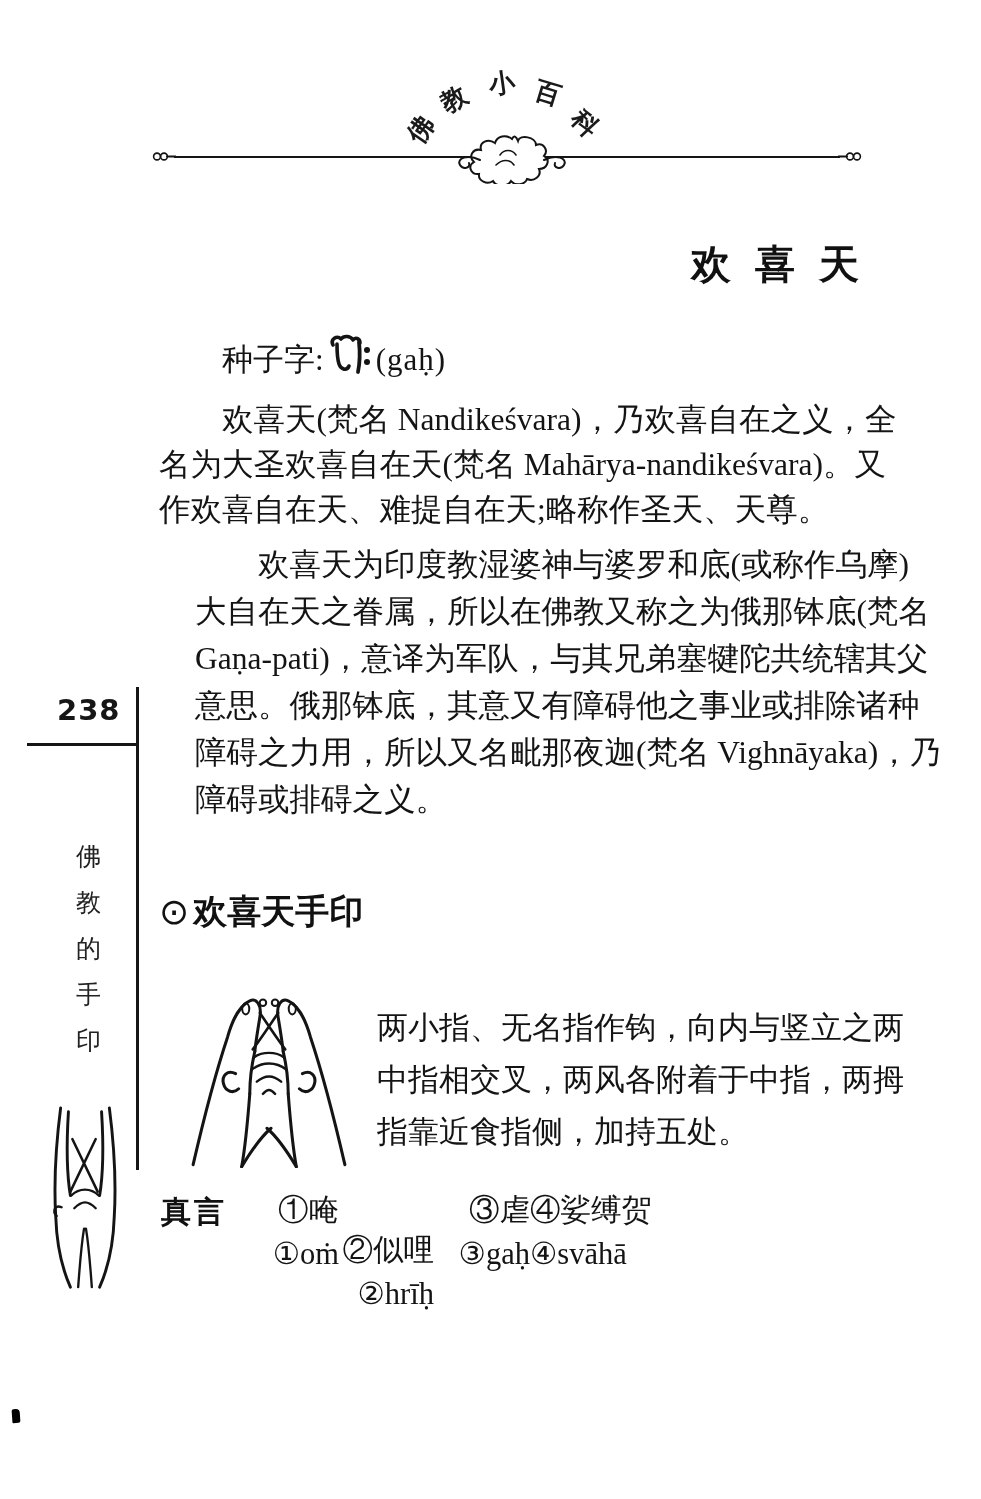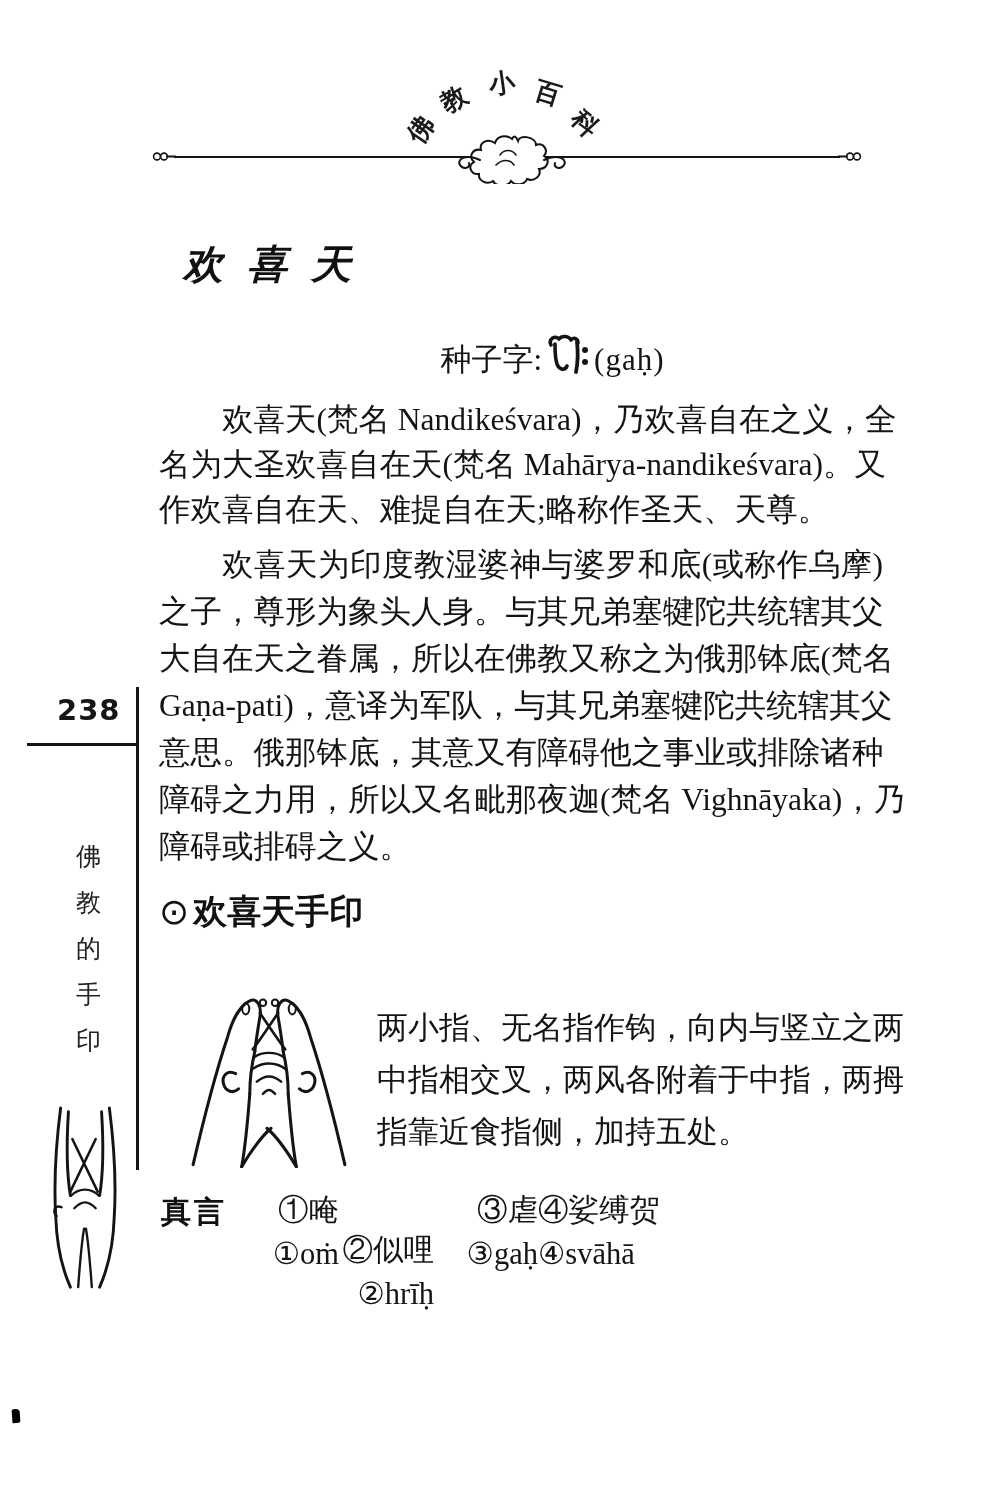--- a/index.html
+++ b/index.html
@@ -31,28 +31,27 @@
   .divider-end { position: absolute; top: 150px; }
   .divider-end.left  { left: 152px; }
   .divider-end.right { left: 838px; transform: scaleX(-1); }
   .divider-ornament { position: absolute; left: 454px; top: 132px; }
 
   
   .content { position: absolute; left: 159px; width: 724px; }
 
   .title {
     position: absolute; left: 159px; top: 237px; width: 724px;
-    text-align: left;
+    text-align: right;
     font-family: "Liberation Sans", "DejaVu Sans", sans-serif;
     font-weight: bold;
     font-size: 40px;
     letter-spacing: 24px;
     text-indent: 24px; 
     color: #111;
-    font-style: italic;
   }
 
   .seed-line {
     top: 336px;
     font-size: 31px;
     padding-left: 63px;
     display: flex; align-items: center;
     height: 48px;
   }
   .seed-glyph { margin: 0 2px 6px 4px; }
@@ -62,21 +61,21 @@
   .para .line {
     font-size: 31.5px;
     text-align: justify;
     text-align-last: justify;
     white-space: nowrap;
     overflow: visible;
   }
   .para .line:last-child { text-align-last: left; white-space: normal; }
   .para.indent .line:first-child { text-indent: 2em; }
   #para1 { top: 397px; } #para1 .line { line-height: 45px; }
-  #para2 { top: 541px; } #para2 .line { line-height: 47px; }
+  #para2 { top: 541px; } #para2 .line { line-height: 47px; margin-left: 36px; }
 
   .section-heading {
     top: 889px;
     font-family: "Liberation Sans", "DejaVu Sans", sans-serif;
     font-weight: bold;
     font-size: 34px;
     color: #111;
     display: flex; align-items: center;
   }
   .section-bullet { font-size: 36px; margin-right: 4px; font-weight: normal; }
@@ -100,21 +99,21 @@
     position: absolute; left: 161px; top: 1192px;
     font-family: "Liberation Sans", "DejaVu Sans", sans-serif;
     font-weight: bold; font-size: 30px; letter-spacing: 3px; color:#111;
   }
   .mantra-row { position: absolute; left: 253px; display: flex; font-size: 30.5px; text-align: right; }
   .mantra-row.cn { top: 1190px; }
   .mantra-row.rm { top: 1236px; }
   .mantra-row .mantra-item { display: inline-block; }
   .mantra-row .mantra-item:nth-child(1) { width: 86px; }
   .mantra-row .mantra-item:nth-child(2) { width: 95px; margin-top: 40px; }
-  .mantra-row .mantra-item:nth-child(3) { width: 96px; margin-left: 8px; }
+  .mantra-row .mantra-item:nth-child(3) { width: 96px; }
 
   
   .page-number {
     position: absolute; left: 57px; top: 693px;
     font-family: "DejaVu Sans", "Liberation Sans", sans-serif;
     font-size: 29px; font-weight: bold; letter-spacing: 1px; color: #161616; text-align: right;
   }
   .sidebar-hrule {
     position: absolute; left: 27px; top: 743px;
     width: 111px; height: 3px; background: #151515;
@@ -168,41 +167,40 @@
   </svg>
   <svg class="divider-ornament" width="116" height="52" viewBox="0 0 116 52">
     <path d="M58,7 C52,2 43,4 41,11 C34,6 25,10 27,18 C19,16 14,24 20,30 C13,34 17,43 25,42 C24,49 33,53 39,49 C42,55 54,55 57,49 C61,54 71,53 73,47 C80,50 88,44 85,37 C93,37 97,28 90,24 C95,18 89,10 82,13 C82,5 66,2 64,9 C62,4 60,3 58,7 Z" fill="#ffffff" stroke="#141414" stroke-width="2"></path>
     <path class="stroke" d="M46,23 C50,17 58,17 62,23 M42,33 C48,27 56,27 60,33" stroke-width="1.6"></path>
     <path class="stroke" d="M26,28 C14,22 2,26 6,33 C9,38 17,36 15,31" stroke-width="2"></path>
     <path class="stroke" d="M90,28 C102,22 114,26 110,33 C107,38 99,36 101,31" stroke-width="2"></path>
   </svg>
 
   <h1 class="title">欢喜天</h1>
 
-  <div class="content seed-line" style="position:absolute;justify-content:center;">
+  <div class="content seed-line" style="position:absolute;">
     <span>种子字:</span>
     <svg class="seed-glyph" width="46" height="46" viewBox="0 0 46 46">
       <path class="stroke" d="M5,11 C2,5 9,1 13,5 C16,1 23,2 25,6 C27,3 32,4 32,9" stroke-width="3.6"></path>
       <path class="stroke" d="M31,8 C32,17 32,28 30,38" stroke-width="3.8"></path>
       <path class="stroke" d="M9,10 C9,18 9,24 11,30 C13,36 19,37 21,32" stroke-width="3.6"></path>
       <circle cx="39" cy="16" r="3" fill="#141414"></circle>
       <circle cx="39" cy="28" r="3" fill="#141414"></circle>
     </svg>
     <span class="seed-translit">(gaḥ)</span>
   </div>
 
   <div id="para1" class="content para indent" style="position:absolute;">
       <div class="line">欢喜天(梵名 Nandikeśvara)，乃欢喜自在之义，全</div>
       <div class="line">名为大圣欢喜自在天(梵名 Mahārya-nandikeśvara)。又</div>
       <div class="line">作欢喜自在天、难提自在天;略称作圣天、天尊。</div>
     </div>
 
   <div id="para2" class="content para indent" style="position:absolute;">
       <div class="line">欢喜天为印度教湿婆神与婆罗和底(或称作乌摩)</div>
-      <div class="line">之子，尊形为象头人身。与其兄弟塞犍陀共统辖其父</div>
       <div class="line">大自在天之眷属，所以在佛教又称之为俄那钵底(梵名</div>
       <div class="line">Gaṇa-pati)，意译为军队，与其兄弟塞犍陀共统辖其父</div>
       <div class="line">意思。俄那钵底，其意又有障碍他之事业或排除诸种</div>
       <div class="line">障碍之力用，所以又名毗那夜迦(梵名 Vighnāyaka)，乃</div>
       <div class="line">障碍或排碍之义。</div>
     </div>
 
   <div class="content section-heading" style="position:absolute;">
     <span class="section-bullet">⊙</span>
     <span>欢喜天手印</span>

